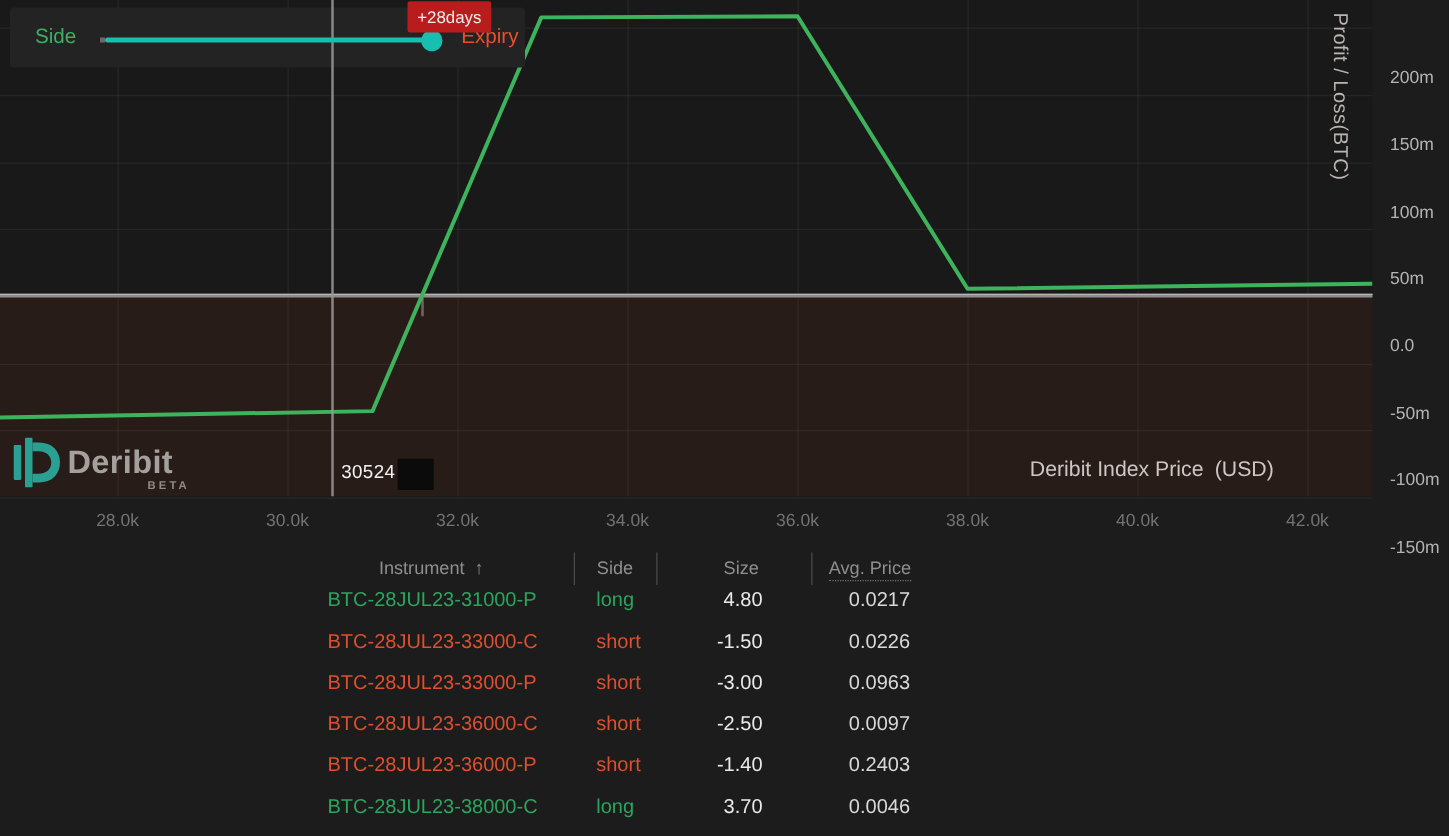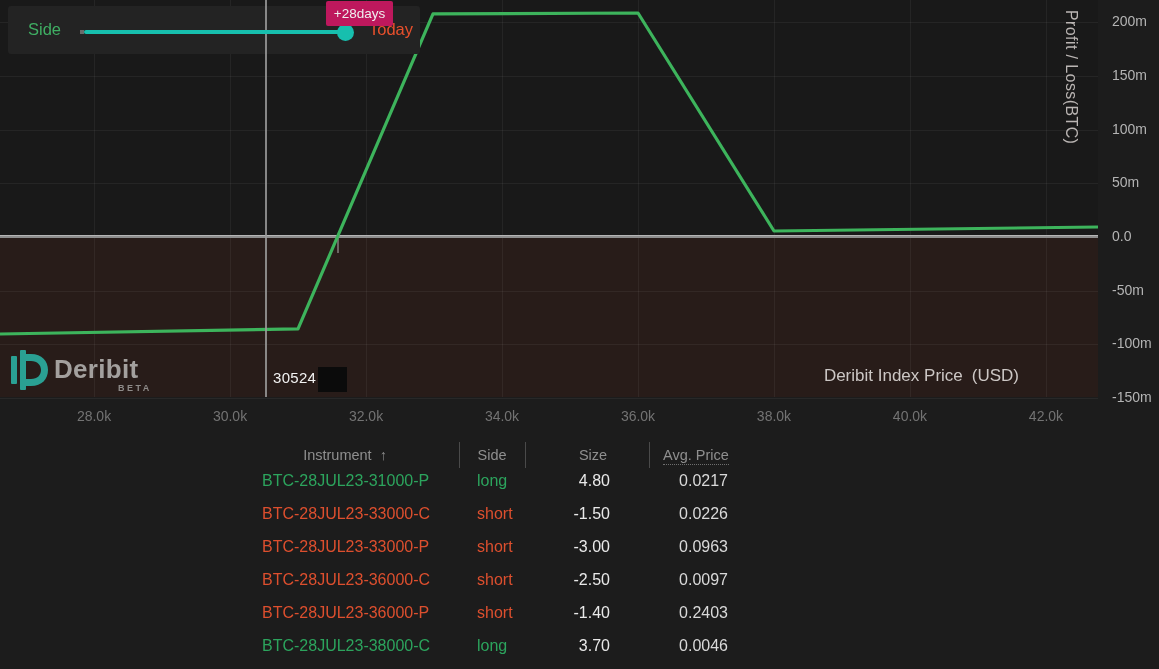--- a/index.html
+++ b/index.html
@@ -20,26 +20,26 @@
   #price-label { position:absolute; left:273px; top:369px; font-size:15px; color:#f2f2f2; z-index:7; letter-spacing:.3px; }
   #price-label-box { position:absolute; left:318px; top:367px; width:29px; height:25px; background:#0b0b0b; z-index:7; }
 
   
   #legend { position:absolute; left:8px; top:6px; width:412px; height:48px; background:#232323; border-radius:3px; z-index:5; }
   #legend .today { position:absolute; left:20px; top:14px; font-size:16.5px; color:#3fae63; }
   #legend .expiry { position:absolute; left:361px; top:14px; font-size:16.5px; color:#e8502c; }
   #slider-track { position:absolute; left:84px; top:30px; width:262px; height:4px; background:#17bfae; border-radius:2px; z-index:7; }
   #slider-cap { position:absolute; left:80px; top:30px; width:4px; height:4px; background:#6a6a6a; z-index:7; }
   #slider-handle { position:absolute; left:337px; top:24px; width:17px; height:17px; border-radius:50%; background:#17bfae; z-index:8; }
-  #slider-tooltip { position:absolute; left:326px; top:1px; width:67px; height:25px; background:#be185d; border-radius:2px;
+  #slider-tooltip { position:absolute; left:326px; top:1px; width:67px; height:25px; background:#b91c1c; border-radius:2px;
                     color:#efefef; font-size:13.5px; text-align:center; line-height:25px; z-index:9; }
 
   
   .x-tick { position:absolute; top:408px; width:64px; margin-left:-32px; text-align:center; font-size:14px; color:#737373; }
-  .y-tick { position:absolute; left:1112px; font-size:14px; color:#b4b4b4; }
+  .y-tick { position:absolute; left:1112px; font-size:14px; color:#b4b4b4;margin-top:40px; }
   #y-title { position:absolute; left:1062px; top:10px; height:220px; writing-mode:vertical-rl; font-size:16px; color:#bab5b3; letter-spacing:.4px; }
   #x-title { position:absolute; right:79px; top:366px; font-size:17px; color:#ccc7c5; z-index:6; }
   .unit-gap { display:inline-block; width:9px; }
 
   
   #logo { position:absolute; left:10px; top:350px; z-index:6; }
   #logo .brand { position:absolute; left:44px; top:4px; font-size:26px; font-weight:bold; color:#a3a09e; letter-spacing:.3px; }
   #logo .beta { position:absolute; left:108px; top:33px; font-size:9px; font-weight:bold; color:#8e8b89; letter-spacing:2.5px; }
 
   
@@ -86,21 +86,21 @@
     <div id="breakeven-tick" style="left: 336.988px;"></div>
     <svg id="pnl-svg" width="1098" height="397">
         <polyline points="0.0,334.0 298.0,328.9 433.0,13.9 638.0,13.0 774.0,231.0 1098.0,227.0" fill="none" stroke="#3db45c" stroke-width="3.2" stroke-linejoin="round"></polyline>
       </svg>
 
     <div id="price-label">30524</div>
     <div id="price-label-box"></div>
 
     <div id="legend">
       <span class="today">Side</span>
-      <span class="expiry">Today</span>
+      <span class="expiry">Expiry</span>
     </div>
     <div id="slider-cap"></div>
     <div id="slider-track"></div>
     <div id="slider-handle"></div>
     <div id="slider-tooltip">+28days</div>
 
     <div id="logo">
       <svg width="42" height="40" viewBox="0 0 42 40">
         <rect x="1" y="6" width="6" height="28" rx="1" fill="#2aa093"></rect>
         <rect x="10" y="0" width="6" height="40" rx="1" fill="#2aa093"></rect>

